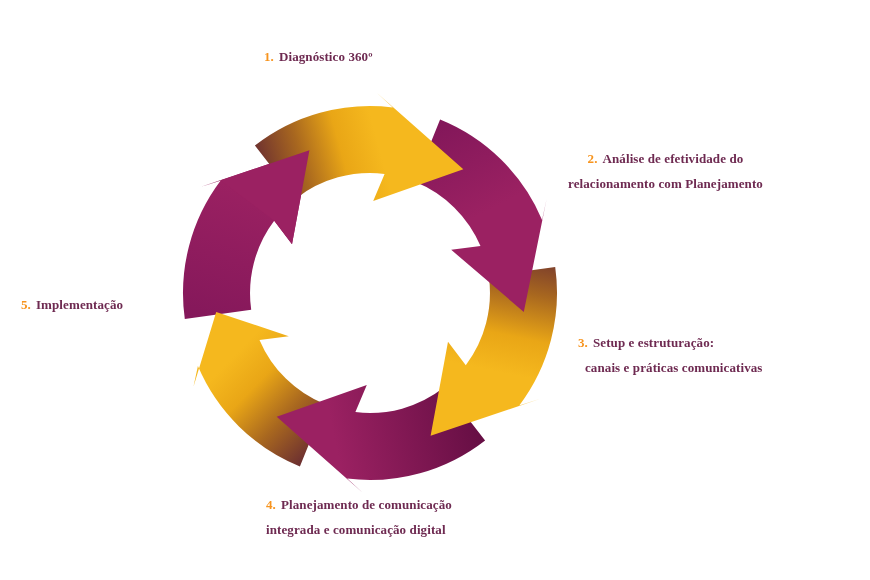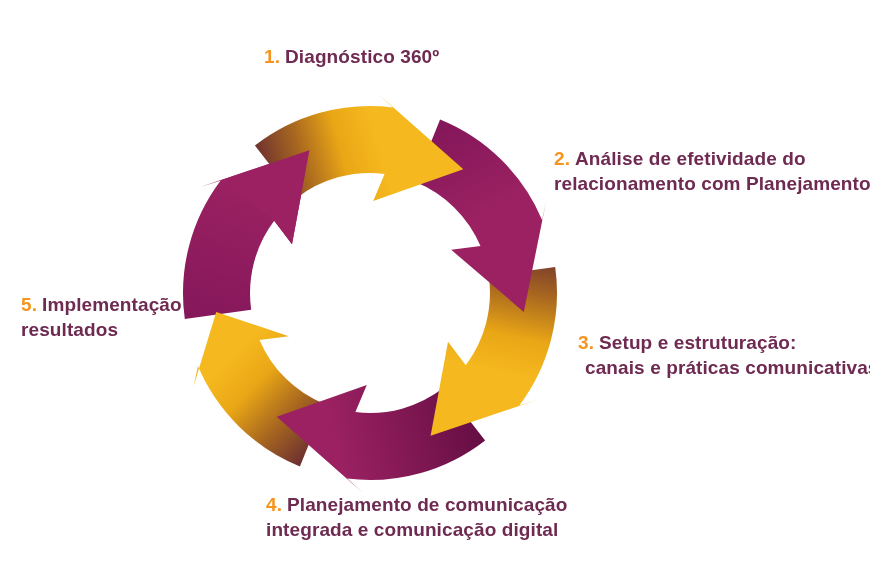--- a/index.html
+++ b/index.html
@@ -15,26 +15,27 @@
     overflow: hidden;
     font-family: "Liberation Sans", "DejaVu Sans", sans-serif;
   }
   .cycle-svg {
     position: absolute;
     left: 0;
     top: 0;
   }
   .step {
     position: absolute;
-    font-size: 19px;
+    font-size: 13px;
     line-height: 25px;
     font-weight: 600;
     color: #6E2A51;
     letter-spacing: 0.1px;
     white-space: nowrap;
+    font-family: Liberation Serif, serif;
   }
   .step .num {
     color: #F7941E;
     margin-right: 5px;
   }
 </style>
 </head>
 <body>
 
 <div class="canvas">
@@ -80,33 +81,32 @@
     <path fill="url(#gradB)" d="M440.1,119.6 A187,187 0 0 1 542.1,219.9 L546.6,199.1 L523.8,311.9 L451.2,249.8 L480.5,246.1 A120,120 0 0 0 415.0,181.7 Z"></path>
     <path fill="url(#gradA)" d="M254.9,145.6 A187,187 0 0 1 392.8,107.4 L377.0,93.1 L463.3,169.2 L373.2,201.1 L384.6,173.9 A120,120 0 0 0 296.1,198.4 Z"></path>
 
     <path d="M220.7,180.5 L200.4,187.0 L309.4,150.3 L292.0,244.2 L274.2,220.8 Z" fill="#9B2162"></path>
   </svg>
 
   <div class="step" style="left:264px; top:44px;">
     <div><span class="num">1.</span><span>Diagnóstico 360º</span></div>
   </div>
 
-  <div class="step" style="left:554px; top:146px;">
+  <div class="step" style="left:568px; top:146px;text-align:center;">
     <div><span class="num">2.</span><span>Análise de efetividade do</span></div>
     <div>relacionamento com Planejamento</div>
   </div>
 
   <div class="step" style="left:578px; top:330px;">
     <div><span class="num">3.</span><span>Setup e estruturação:</span></div>
     <div style="margin-left:7px;">canais e práticas comunicativas</div>
   </div>
 
   <div class="step" style="left:266px; top:492px;">
     <div><span class="num">4.</span><span>Planejamento de comunicação</span></div>
     <div>integrada e comunicação digital</div>
   </div>
 
-  <div class="step" style="left:21px; top:292px;">
+  <div class="step" style="left:21px; top:292px;text-align:right;">
     <div><span class="num">5.</span><span>Implementação</span></div>
-    <div>resultados</div>
   </div>
 
 </div>
 
 </body></html>

